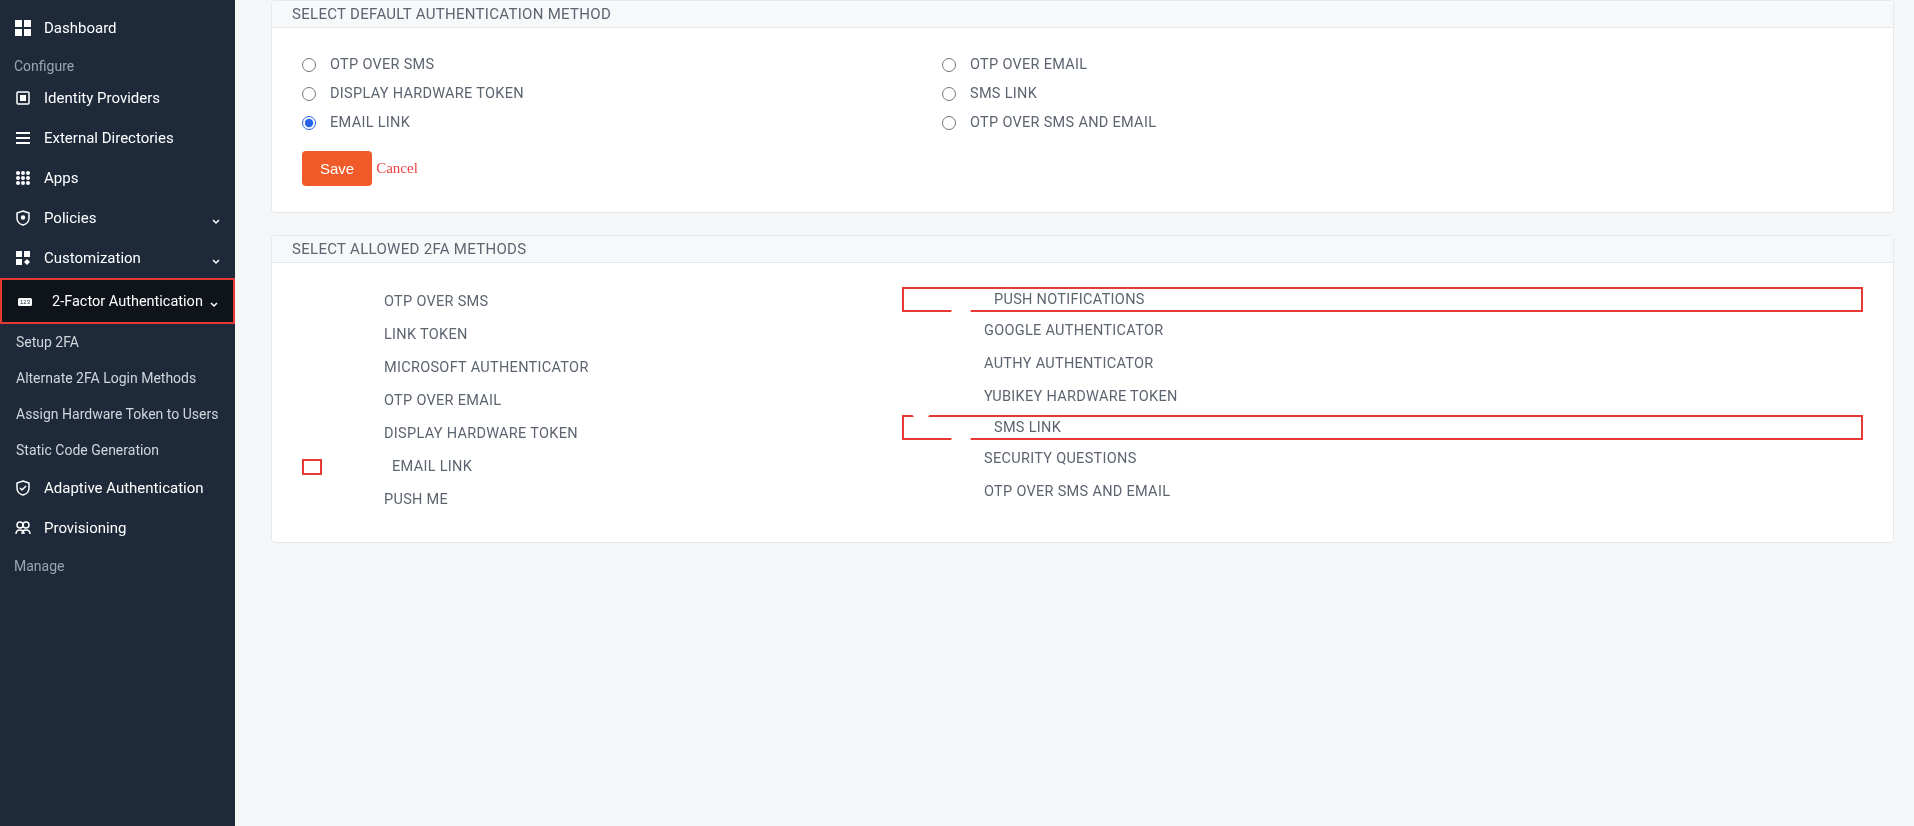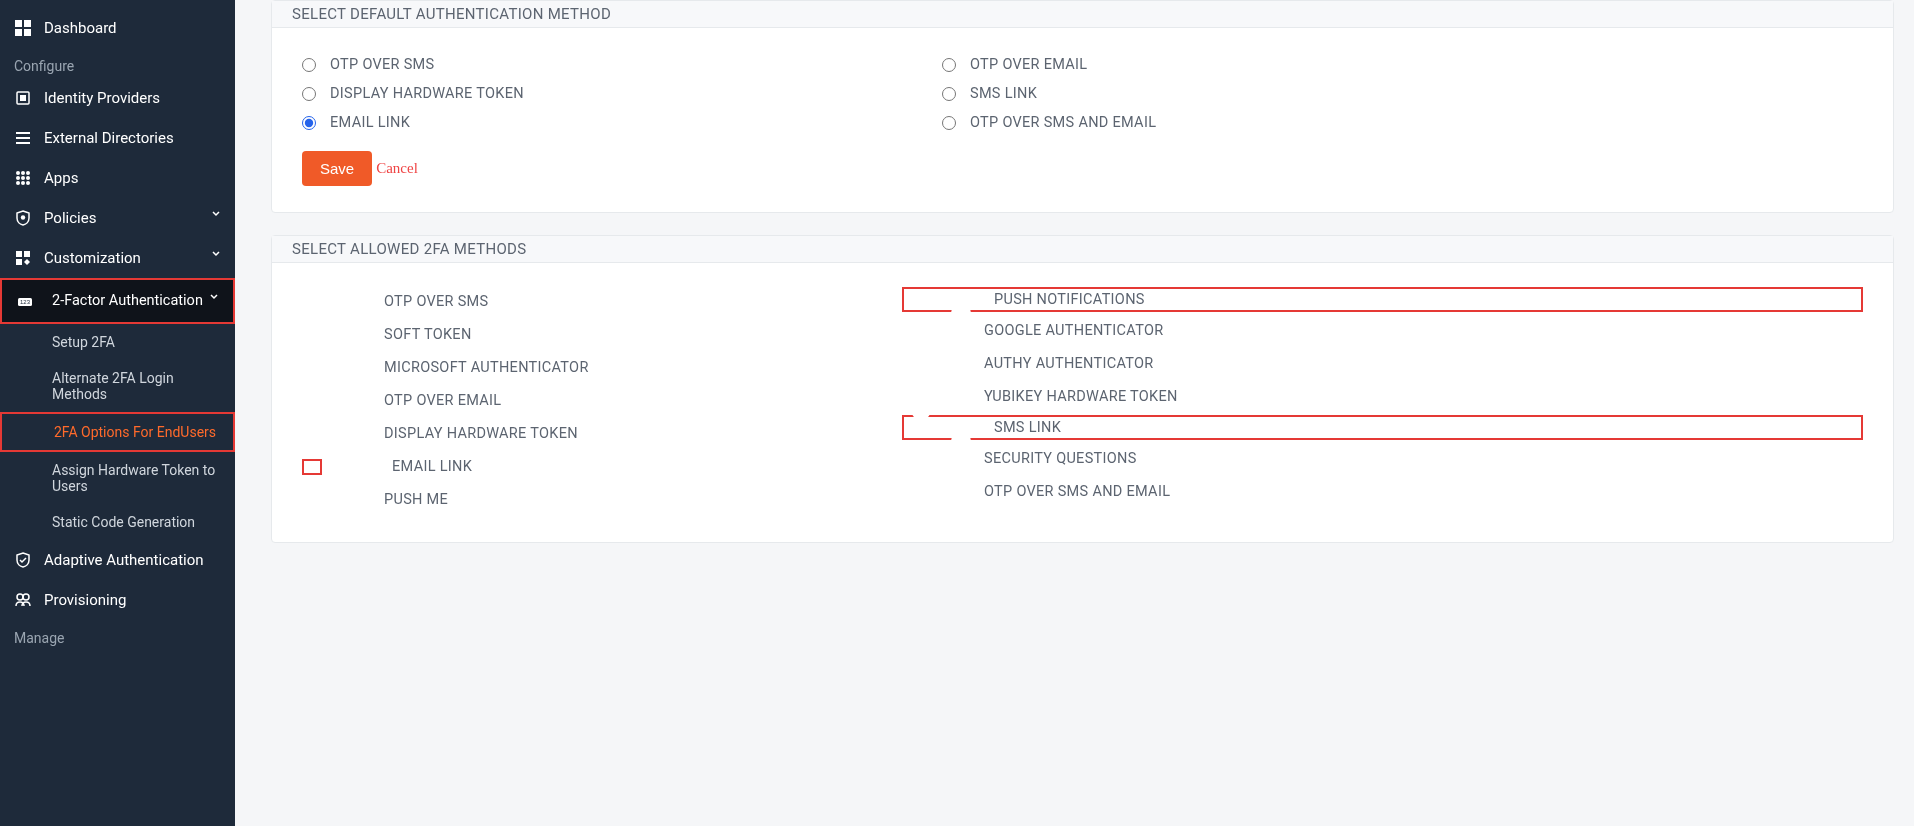--- a/index.html
+++ b/index.html
@@ -16,21 +16,21 @@
   background: #1e2a3a;
   color: #fff;
   display: flex;
   flex-direction: column;
   overflow-y: auto;
   flex-shrink: 0;
 }
 .sidebar-inner { padding: 8px 0; }
 .nav-item {
   display: flex;
-  align-items: flex-start;
+  align-items: flex-end;
   padding: 11px 14px;
   cursor: pointer;
   position: relative;
   font-size: 15px;
 }
 .nav-item .nav-icon {
   width: 18px;
   height: 18px;
   display: inline-flex;
   align-items: center;
@@ -42,21 +42,21 @@
 .nav-item .chev {
   width: 10px; height: 10px;
   display: inline-block;
 }
 .section-label {
   color: #9aa5b1;
   font-size: 14px;
   padding: 10px 14px 4px;
 }
 .sub-item {
-  padding: 10px 14px 10px 52px;
+  padding: 10px 14px 10px 16px;
   font-size: 14px;
   color: #d0d6dd;
   cursor: pointer;
 }
 .sub-item.active { color: #ff6a2b; }
 .highlight-red { border: 2px solid #e53935; }
 .nav-block-2fa {
   background: #0f131a;
 }
 .main {
@@ -249,23 +249,20 @@
         <span class="chev">
           <svg width="10" height="10" viewBox="0 0 10 10">
               <path d="M2 3 L5 6 L8 3" stroke="#fff" stroke-width="1.5" fill="none"></path>
             </svg>
         </span>
       </div>
     </div>
 
     <div class="sub-item">Setup 2FA</div>
     <div class="sub-item">Alternate 2FA Login Methods</div>
-    <div class="highlight-red">
-      <div class="sub-item active">2FA Options For EndUsers</div>
-    </div>
     <div class="sub-item">Assign Hardware Token to Users</div>
     <div class="sub-item">Static Code Generation</div>
 
     <div class="nav-item">
       <span class="nav-icon">
         <svg width="16" height="16" viewBox="0 0 16 16" fill="#fff">
             <path d="M8 1 L14 3 L14 8 C14 12 11 14.5 8 15 C5 14.5 2 12 2 8 L2 3 Z" fill="none" stroke="#fff" stroke-width="1.5"></path>
             <path d="M5 8 L7 10 L11 6" stroke="#fff" stroke-width="1.5" fill="none"></path>
           </svg>
       </span>
@@ -335,21 +332,21 @@
     <div class="card-body">
       <div class="toggle-columns">
         <div class="toggle-col" style="max-width:560px;">
 
           <div class="toggle-row">
             <span class="toggle-wrap"><span class="toggle"><span class="knob"></span></span></span>
             <span>OTP OVER SMS</span>
           </div>
           <div class="toggle-row">
             <span class="toggle-wrap"><span class="toggle"><span class="knob"></span></span></span>
-            <span>SOFT TOKEN</span>
+            <span>LINK TOKEN</span>
           </div>
           <div class="toggle-row">
             <span class="toggle-wrap"><span class="toggle"><span class="knob"></span></span></span>
             <span>MICROSOFT AUTHENTICATOR</span>
           </div>
           <div class="toggle-row">
             <span class="toggle-wrap"><span class="toggle"><span class="knob"></span></span></span>
             <span>OTP OVER EMAIL</span>
           </div>
           <div class="toggle-row">

